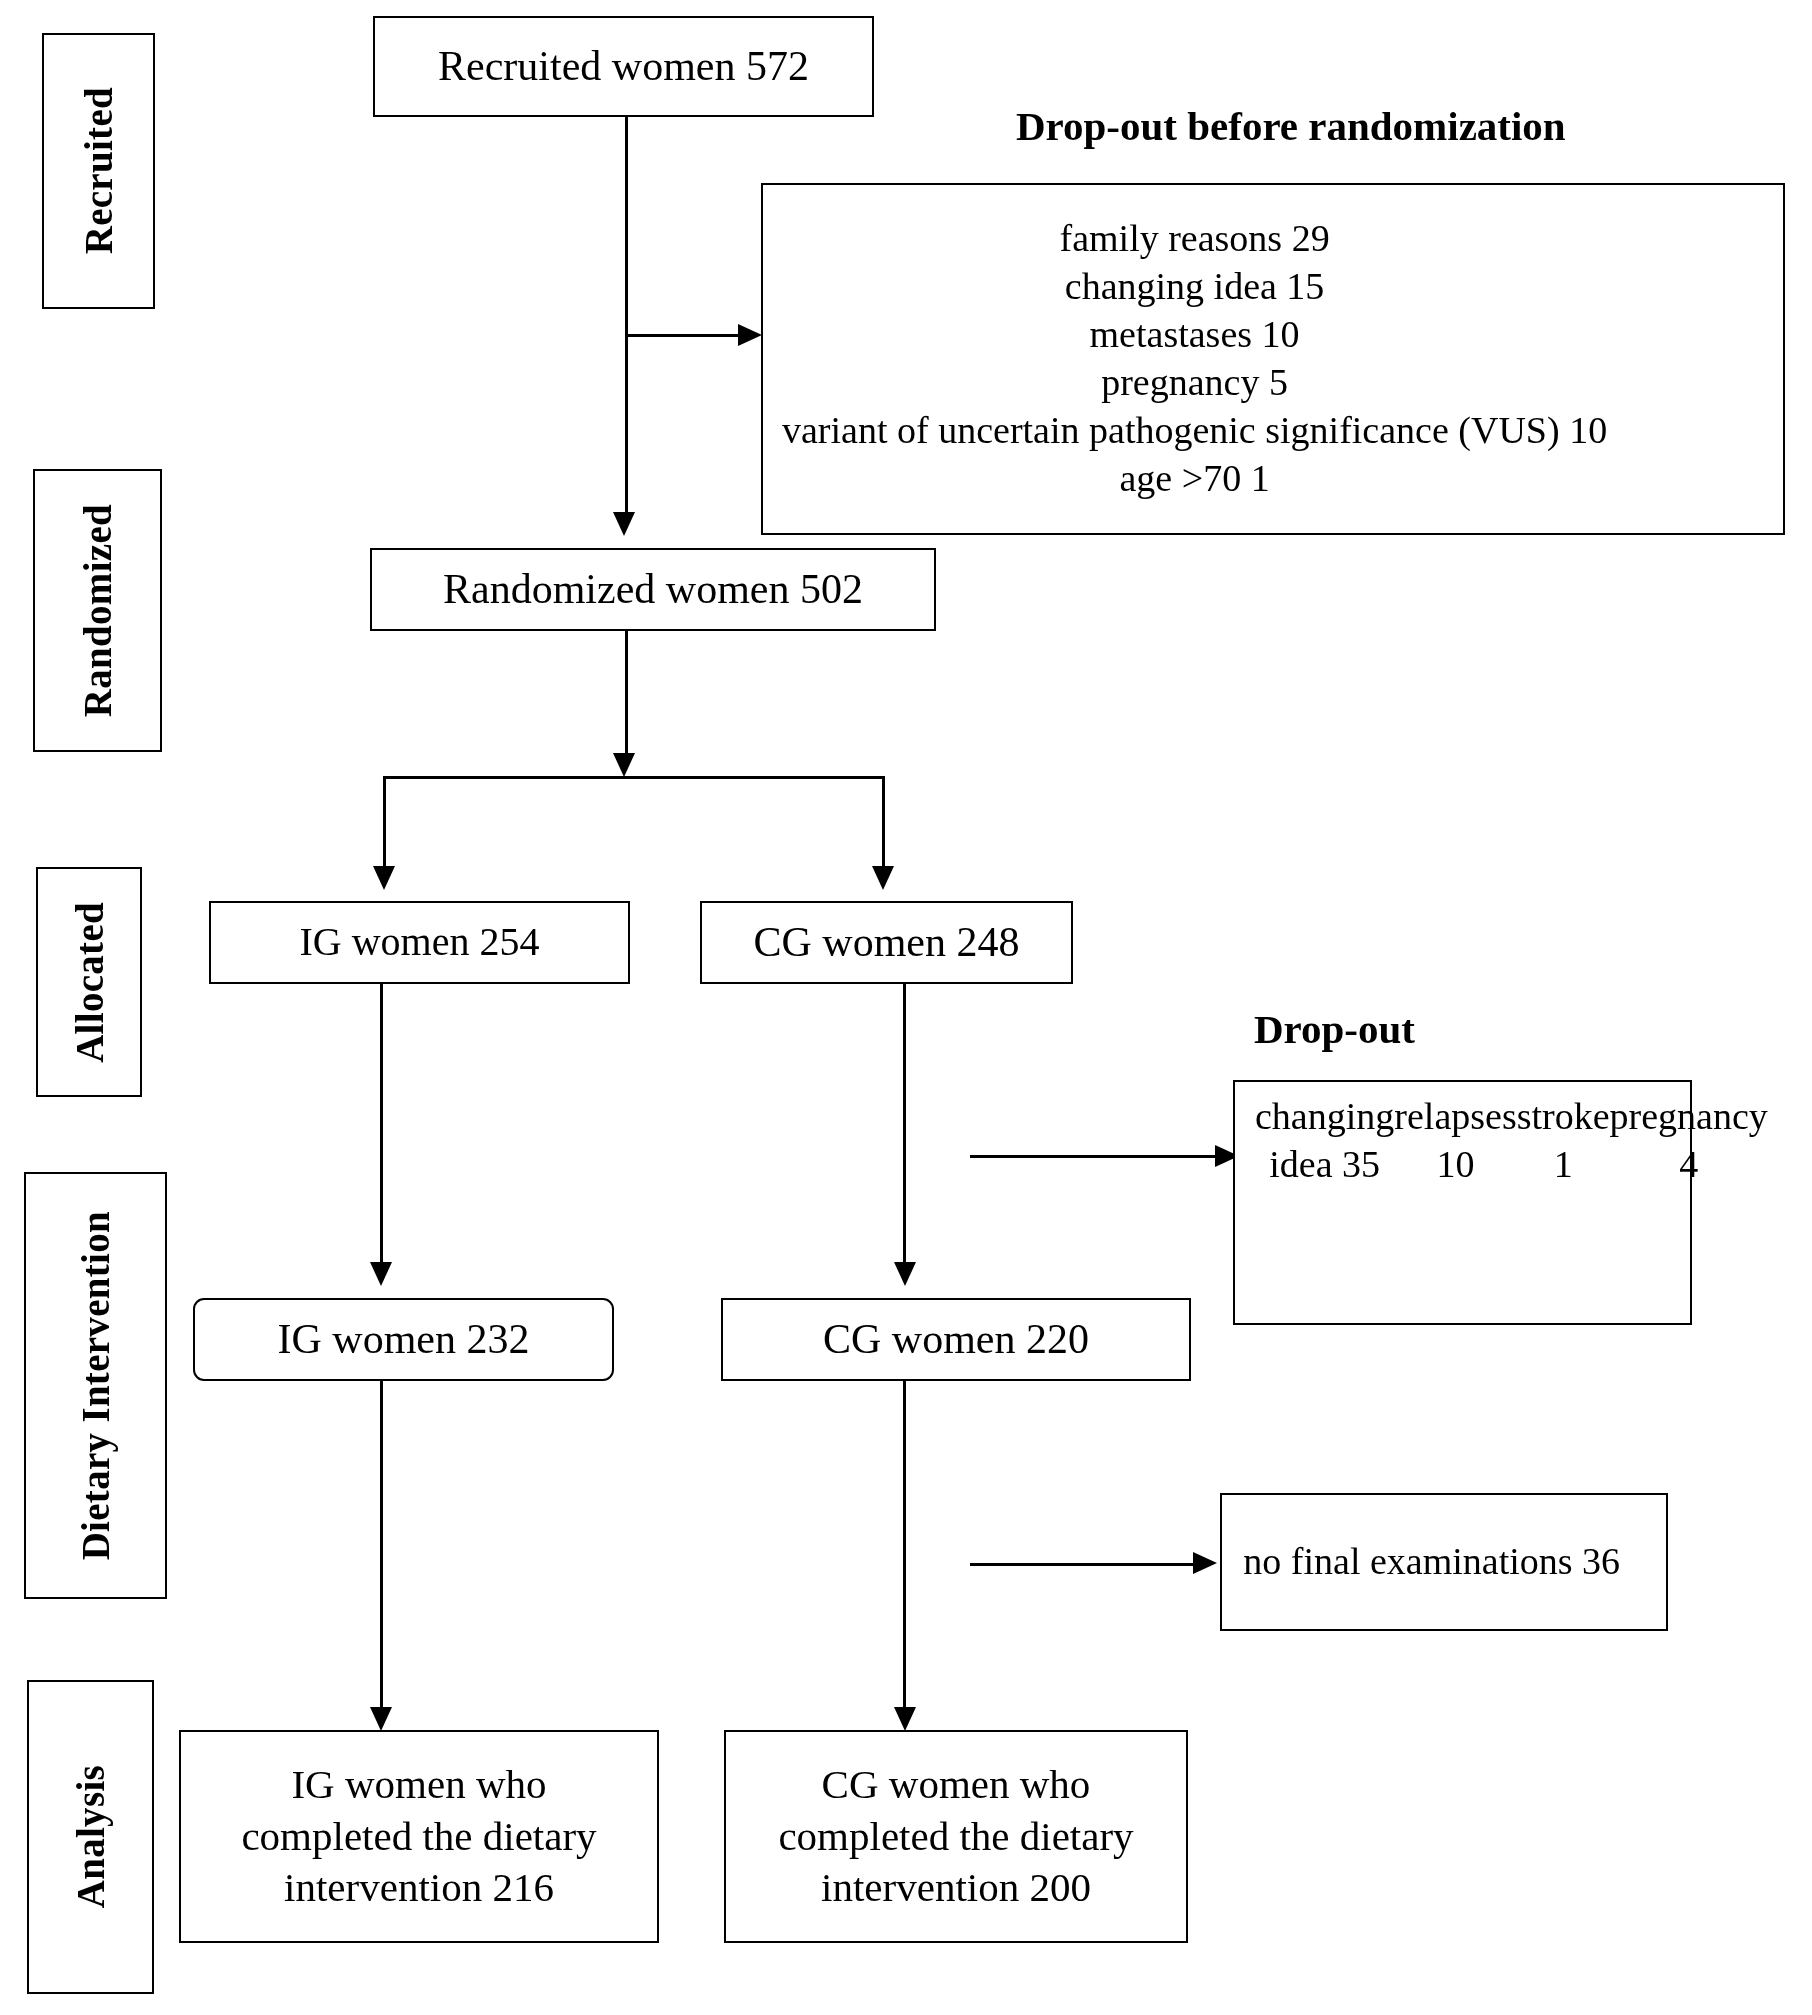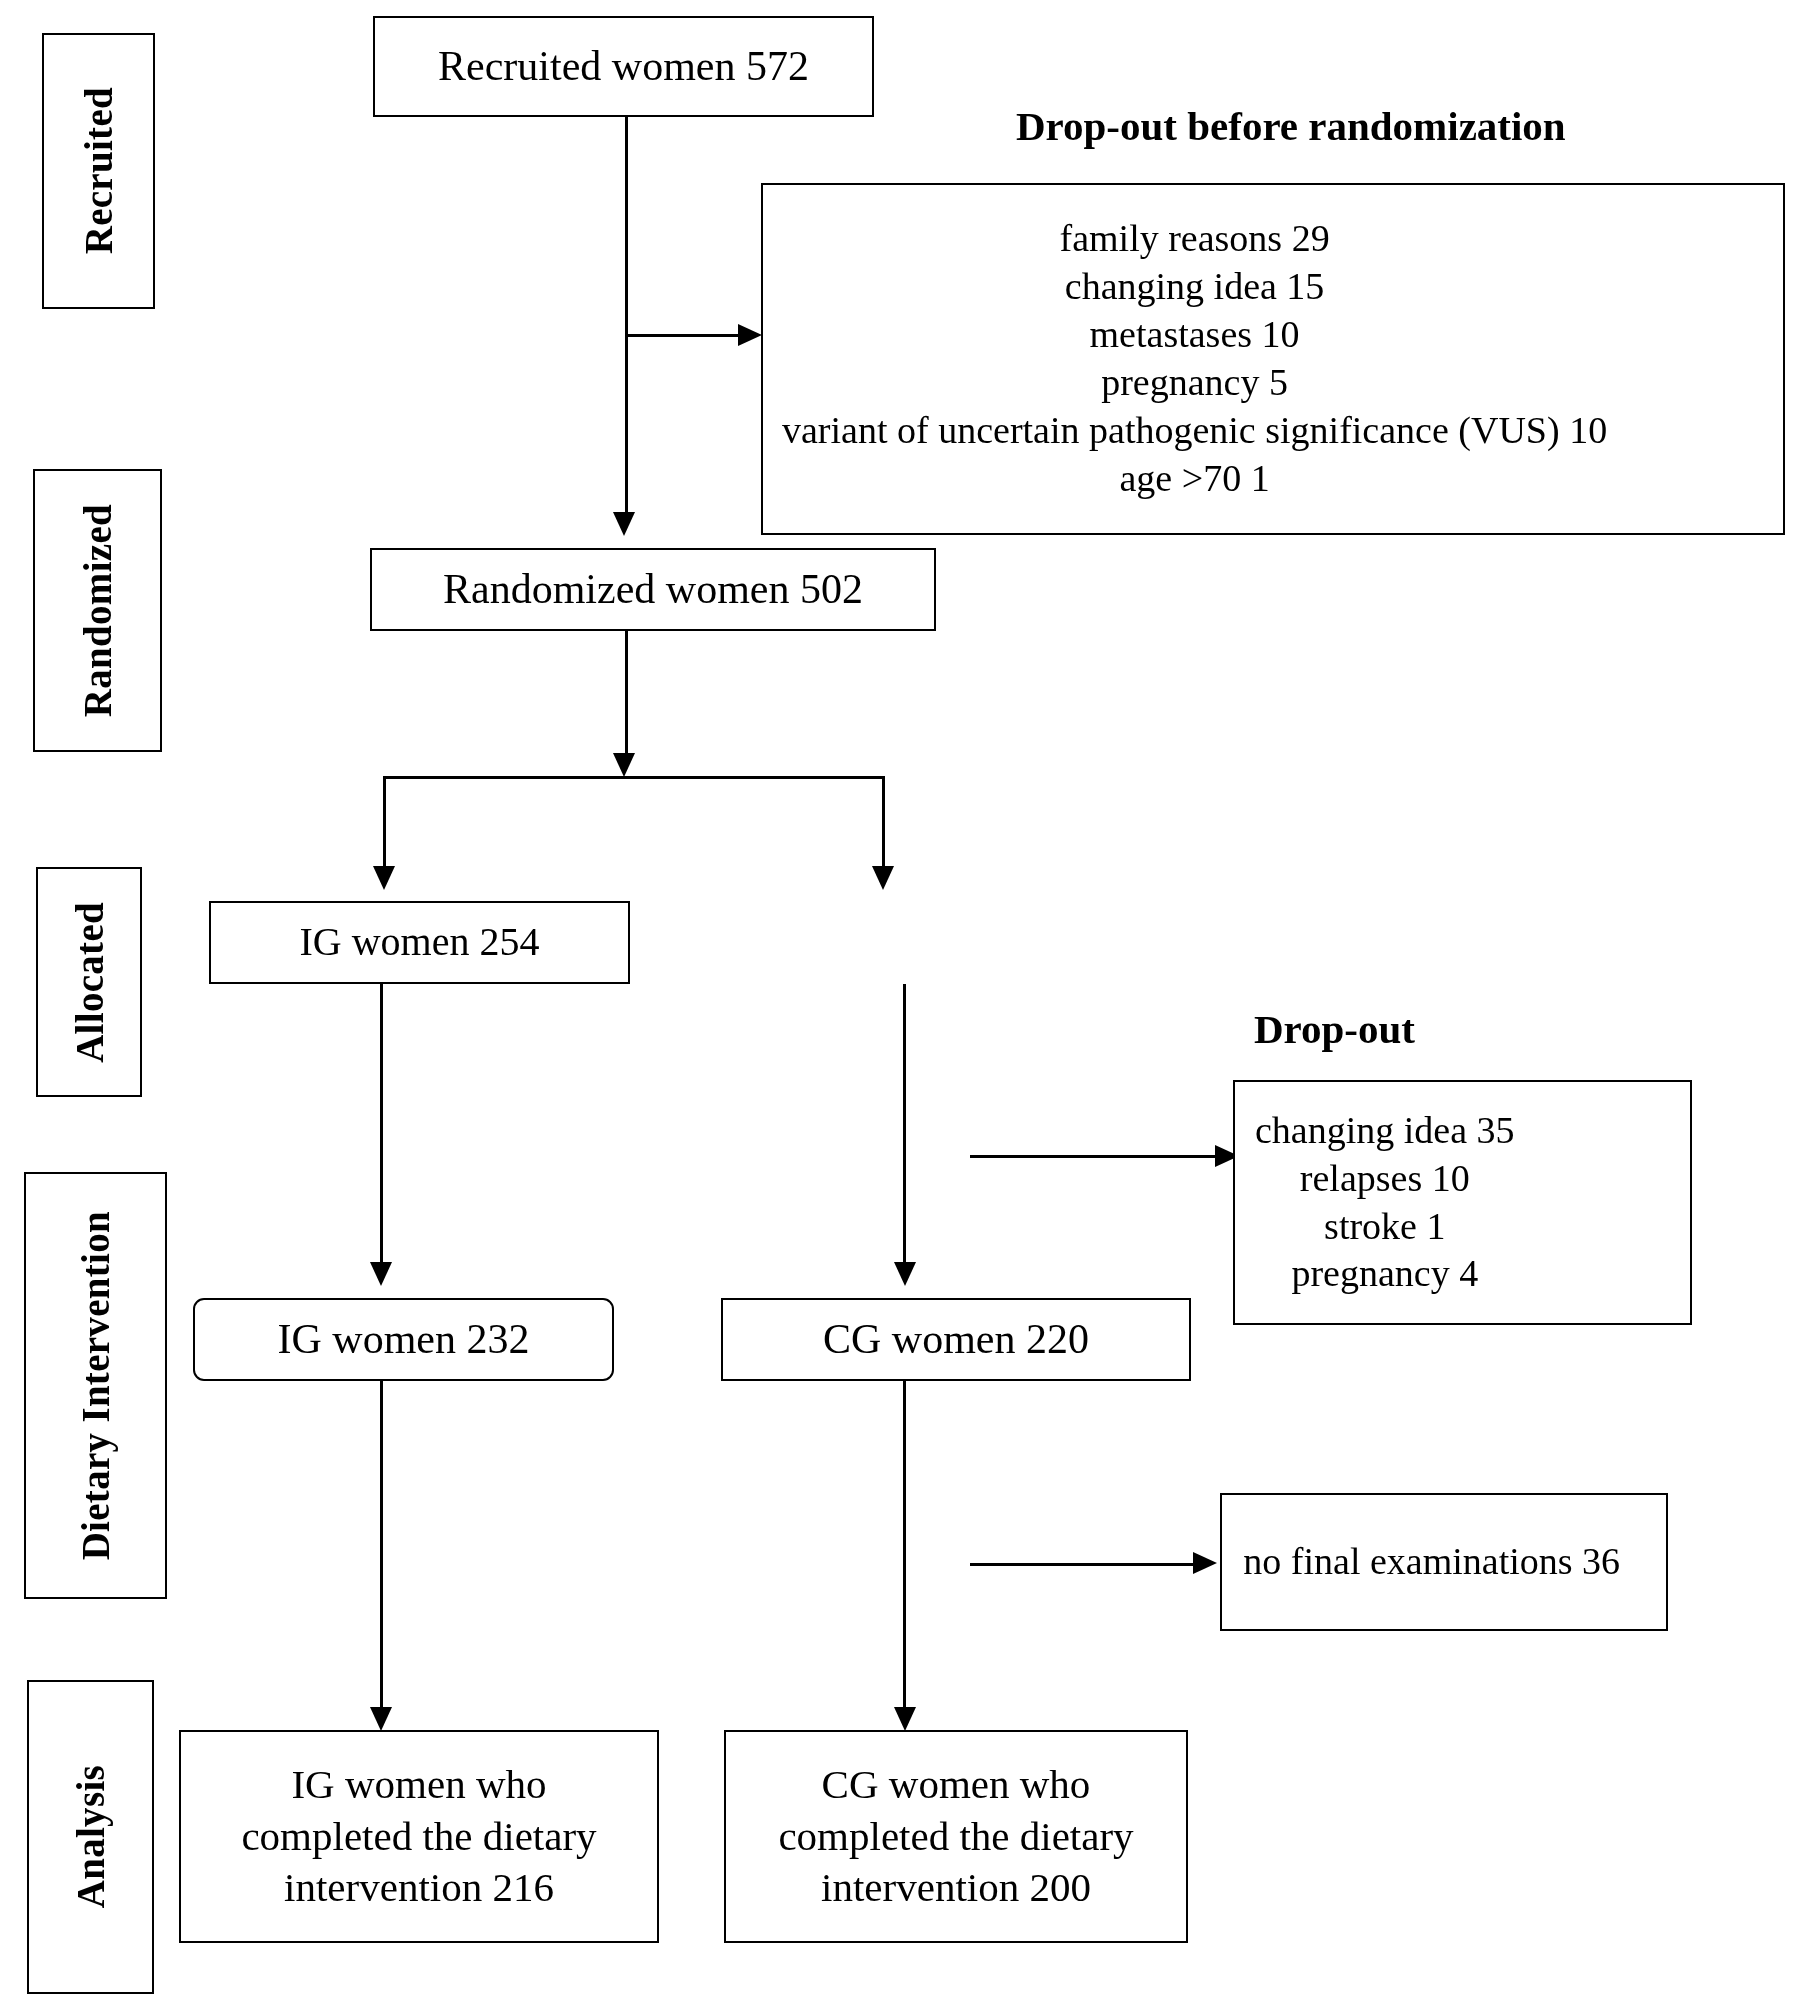--- a/index.html
+++ b/index.html
@@ -143,34 +143,37 @@
   <div class="line-v" style="left:383px; top:776px; height:95px;"></div>
   <div class="arrow-down" style="left:373px; top:866px;"></div>
 
   <div class="line-v" style="left:882px; top:776px; height:95px;"></div>
   <div class="arrow-down" style="left:872px; top:866px;"></div>
 
   <div class="box" style="left:209px; top:901px; width:421px; height:83px; font-size:40px;">
     <span>IG women 254</span>
   </div>
 
+  <div class="box" style="left:700px; top:901px; width:373px; height:83px; font-size:42px;">
+    <span>CG women 248</span>
+  </div>
 
   <div class="line-v" style="left:380px; top:984px; height:282px;"></div>
   <div class="arrow-down" style="left:370px; top:1262px;"></div>
 
   <div class="line-v" style="left:903px; top:984px; height:282px;"></div>
   <div class="arrow-down" style="left:894px; top:1262px;"></div>
 
   <div class="hdr" style="left:1254px; top:1005px; font-size:41px;">Drop-out</div>
 
   <div class="line-h" style="left:970px; top:1155px; width:245px;"></div>
   <div class="arrow-right" style="left:1215px; top:1145px;"></div>
 
   <div class="box box-left" style="left:1233px; top:1080px; width:459px; height:245px; padding:10.7px 0 10.7px 20px; font-size:38px; align-items:center;">
-    <div style="display:flex; flex-direction:column; justify-content:center; height:100%;">
+    <div style="display:flex; flex-direction:row; justify-content:center; height:100%;">
       <div>changing idea  35</div>
       <div>relapses  10</div>
       <div>stroke  1</div>
       <div>pregnancy  4</div>
     </div>
   </div>
 
   <div class="box" style="left:193px; top:1298px; width:421px; height:83px; font-size:42px;border-radius:11px;">
     <span>IG women 232</span>
   </div>

